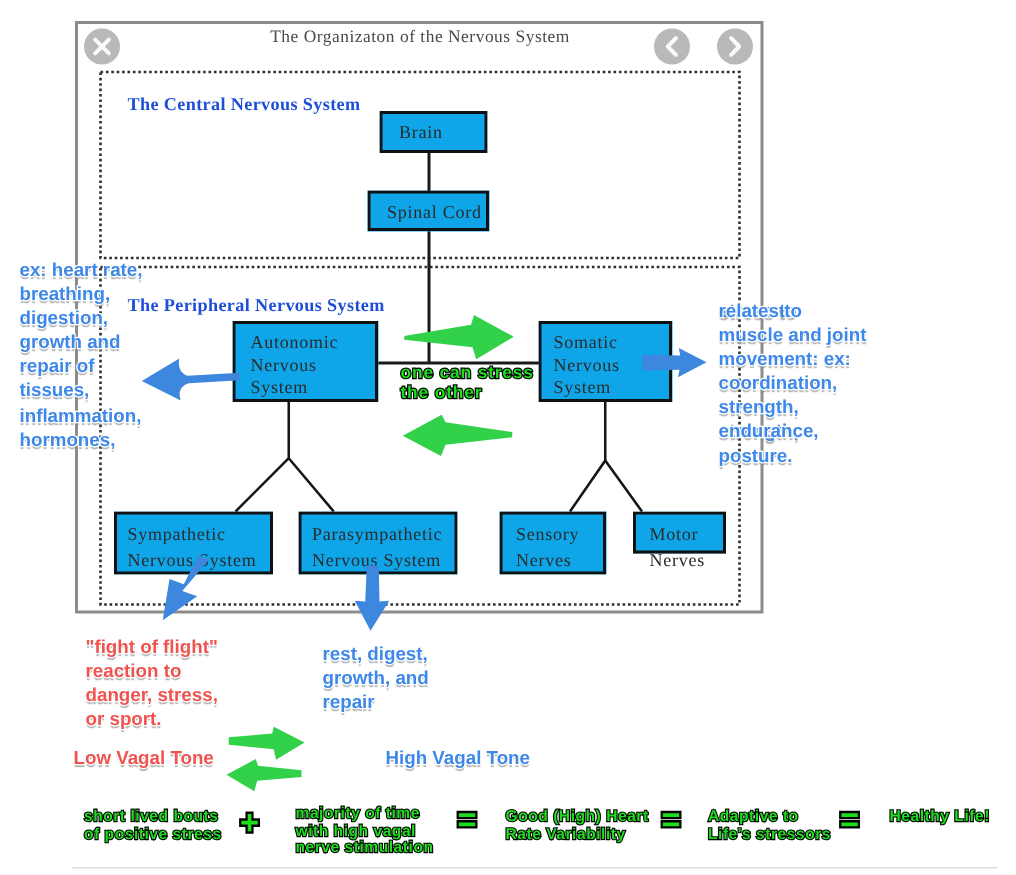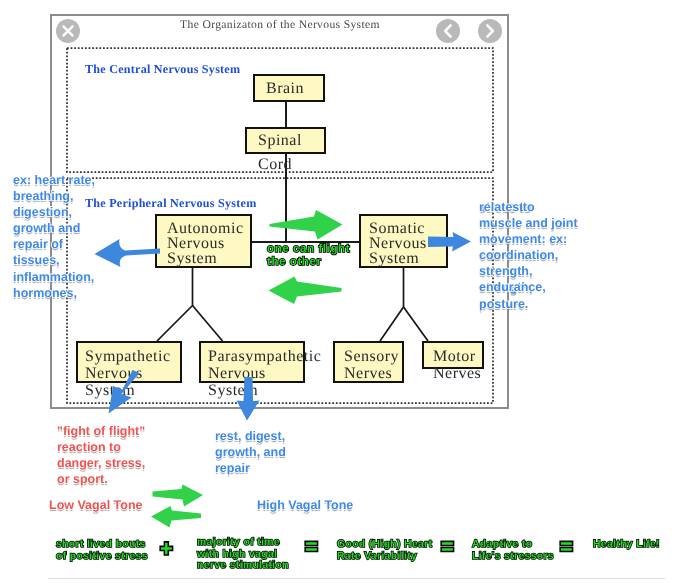--- a/index.html
+++ b/index.html
@@ -16,22 +16,22 @@
 
   .navbtn{position:absolute;width:24px;height:24px;border-radius:50%;background:#b9b9b9;}
   #btn-close{left:56px;top:19px;}
   #btn-prev{left:436px;top:19px;}
   #btn-next{left:478px;top:19px;}
 
   .sec-title{position:absolute;will-change:transform;opacity:0.999;font-family:"Liberation Serif",serif;font-weight:bold;
              font-size:12.1px;color:#1d4ed8;letter-spacing:.25px;white-space:nowrap;}
 
   
-  .node{position:absolute;will-change:transform;opacity:0.999;border:2.3px solid #111;background:#fef9c3;box-sizing:border-box;
-        font-family:"Liberation Serif",serif;font-size:16px;color:#2b2b2b;letter-spacing:.5px;}
+  .node{position:absolute;will-change:transform;opacity:0.999;border:2.3px solid #111;background:#0ea5e9;box-sizing:border-box;
+        font-family:"Liberation Serif",serif;font-size:12px;color:#2b2b2b;letter-spacing:.5px;}
   .node span{display:block;}
 
   .ln{position:absolute;background:#1a1a1a;}
 
   
   .note{position:absolute;will-change:transform;opacity:0.999;font-family:"Liberation Sans",sans-serif;font-weight:bold;
         font-size:12.5px;line-height:16.1px;white-space:nowrap;}
   .note span{display:block;}
   .greentext{position:absolute;will-change:transform;opacity:0.999;font-family:"Liberation Sans",sans-serif;font-weight:bold;
         font-size:11.6px;line-height:12.6px;color:#1ddd1d;white-space:nowrap;
@@ -175,21 +175,21 @@
     </div>
 
   <div class="note red" style="left:49px;top:497px;">
       <span data-t="Low Vagal Tone">Low Vagal Tone</span>
     </div>
   <div class="note blue" style="left:215px;top:497px;margin-left:42px;">
       <span data-t="High Vagal Tone">High Vagal Tone</span>
     </div>
 
   <div class="greentext" style="left:267px;top:243px;">
-      <span data-t="one can effect">one can flight</span>
+      <span data-t="one can effect">one can stress</span>
       <span data-t="the other">the other</span>
     </div>
 
   <svg class="abs" style="left:0;top:0;" width="677" height="583">
     <g fill="#3d88de">
       <path d="M160 248.5 L125 250.5 Q118 248 119.5 239 L94.5 254 L120.5 267 Q117.5 258 126 255.5 L160 253.5 Z"></path>
       <path d="M428 236.5 L453.5 237 L452.5 232 L471 241.5 L452 251.5 L453 246.5 L428 247 Z"></path>
       <path d="M132.5 370 L122.5 389.5 L113 386 L108.5 413.5 L131.5 397.5 L121.5 394 L139.5 373 Z"></path>
       <path d="M252.5 377 L253 401 L259.5 400.5 L247 420.5 L236.5 400.5 L243.5 401 L244.5 377 Z"></path>
     </g>

